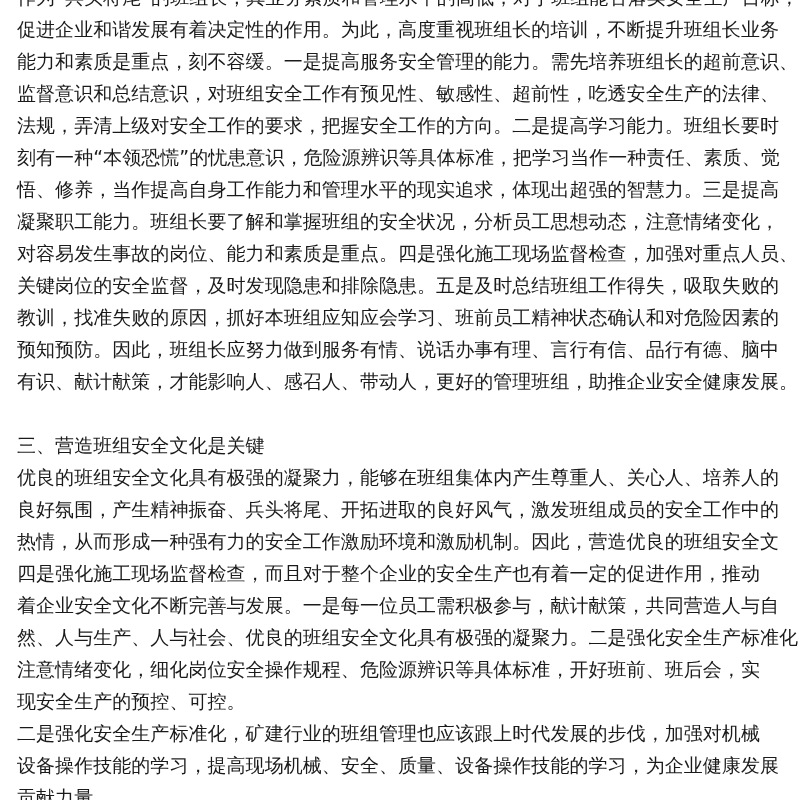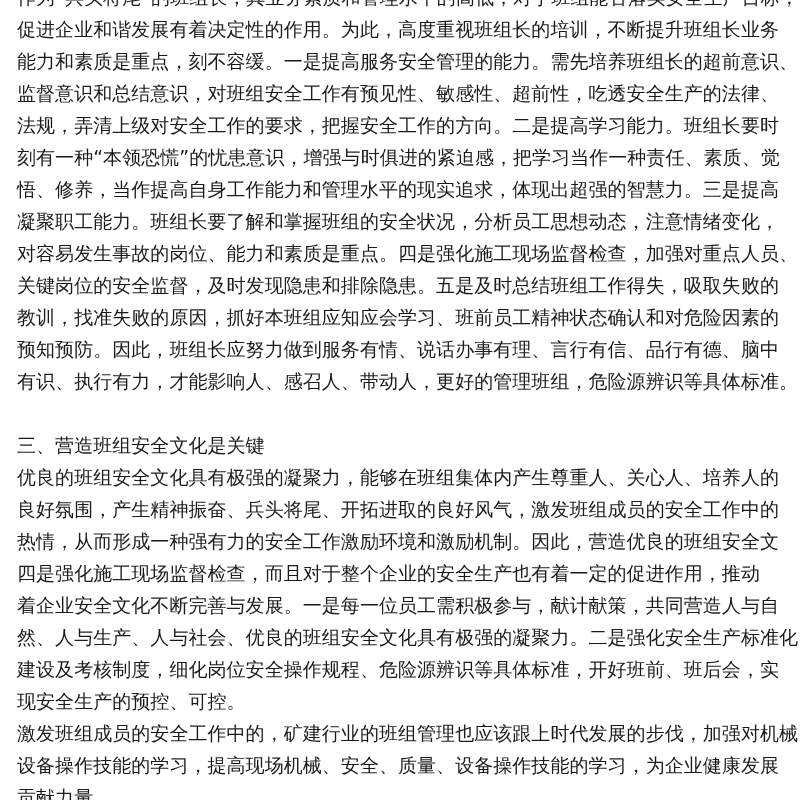--- a/index.html
+++ b/index.html
@@ -9,33 +9,33 @@
 </style>
 </head>
 <body>
 
 <div class="page">
   <div class="line" style="top:0px">作为“兵头将尾”的班组长，其业务素质和管理水平的高低，对于班组能否落实安全生产目标，</div>
   <div class="line" style="top:32px">促进企业和谐发展有着决定性的作用。为此，高度重视班组长的培训，不断提升班组长业务</div>
   <div class="line" style="top:64px">能力和素质是重点，刻不容缓。一是提高服务安全管理的能力。需先培养班组长的超前意识、</div>
   <div class="line" style="top:96px">监督意识和总结意识，对班组安全工作有预见性、敏感性、超前性，吃透安全生产的法律、</div>
   <div class="line" style="top:128px">法规，弄清上级对安全工作的要求，把握安全工作的方向。二是提高学习能力。班组长要时</div>
-  <div class="line" style="top:160px">刻有一种“本领恐慌”的忧患意识，增强与时俱进的紧迫感，把学习当作一种责任、素质、觉</div>
+  <div class="line" style="top:160px">刻有一种“本领恐慌”的忧患意识，危险源辨识等具体标准，把学习当作一种责任、素质、觉</div>
   <div class="line" style="top:192px">悟、修养，当作提高自身工作能力和管理水平的现实追求，体现出超强的智慧力。三是提高</div>
   <div class="line" style="top:224px">凝聚职工能力。班组长要了解和掌握班组的安全状况，分析员工思想动态，注意情绪变化，</div>
   <div class="line" style="top:256px">对容易发生事故的岗位、能力和素质是重点。四是强化施工现场监督检查，加强对重点人员、</div>
   <div class="line" style="top:288px">关键岗位的安全监督，及时发现隐患和排除隐患。五是及时总结班组工作得失，吸取失败的</div>
   <div class="line" style="top:320px">教训，找准失败的原因，抓好本班组应知应会学习、班前员工精神状态确认和对危险因素的</div>
   <div class="line" style="top:352px">预知预防。因此，班组长应努力做到服务有情、说话办事有理、言行有信、品行有德、脑中</div>
-  <div class="line" style="top:384px">有识、执行有力，才能影响人、感召人、带动人，更好的管理班组，危险源辨识等具体标准。</div>
+  <div class="line" style="top:384px">有识、献计献策，才能影响人、感召人、带动人，更好的管理班组，助推企业安全健康发展。</div>
   <div class="line" style="top:448px">三、营造班组安全文化是关键</div>
   <div class="line" style="top:480px">优良的班组安全文化具有极强的凝聚力，能够在班组集体内产生尊重人、关心人、培养人的</div>
   <div class="line" style="top:512px">良好氛围，产生精神振奋、兵头将尾、开拓进取的良好风气，激发班组成员的安全工作中的</div>
   <div class="line" style="top:544px">热情，从而形成一种强有力的安全工作激励环境和激励机制。因此，营造优良的班组安全文</div>
   <div class="line" style="top:576px">四是强化施工现场监督检查，而且对于整个企业的安全生产也有着一定的促进作用，推动</div>
   <div class="line" style="top:608px">着企业安全文化不断完善与发展。一是每一位员工需积极参与，献计献策，共同营造人与自</div>
   <div class="line" style="top:640px">然、人与生产、人与社会、优良的班组安全文化具有极强的凝聚力。二是强化安全生产标准化</div>
-  <div class="line" style="top:672px">建设及考核制度，细化岗位安全操作规程、危险源辨识等具体标准，开好班前、班后会，实</div>
+  <div class="line" style="top:672px">注意情绪变化，细化岗位安全操作规程、危险源辨识等具体标准，开好班前、班后会，实</div>
   <div class="line" style="top:704px">现安全生产的预控、可控。</div>
-  <div class="line" style="top:736px">激发班组成员的安全工作中的，矿建行业的班组管理也应该跟上时代发展的步伐，加强对机械</div>
+  <div class="line" style="top:736px">二是强化安全生产标准化，矿建行业的班组管理也应该跟上时代发展的步伐，加强对机械</div>
   <div class="line" style="top:768px">设备操作技能的学习，提高现场机械、安全、质量、设备操作技能的学习，为企业健康发展</div>
   <div class="line" style="top:800px">贡献力量。</div>
 </div>
 
 </body></html>

